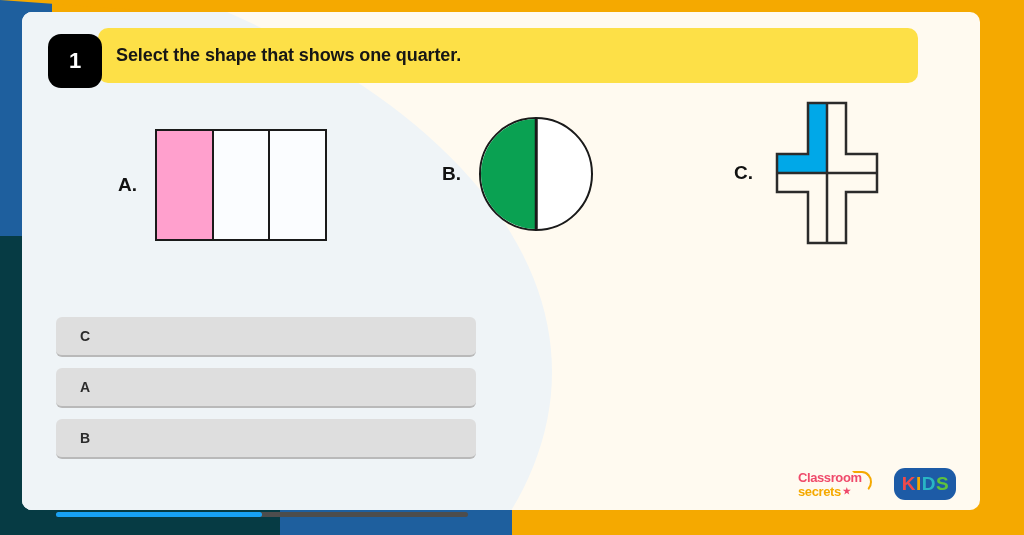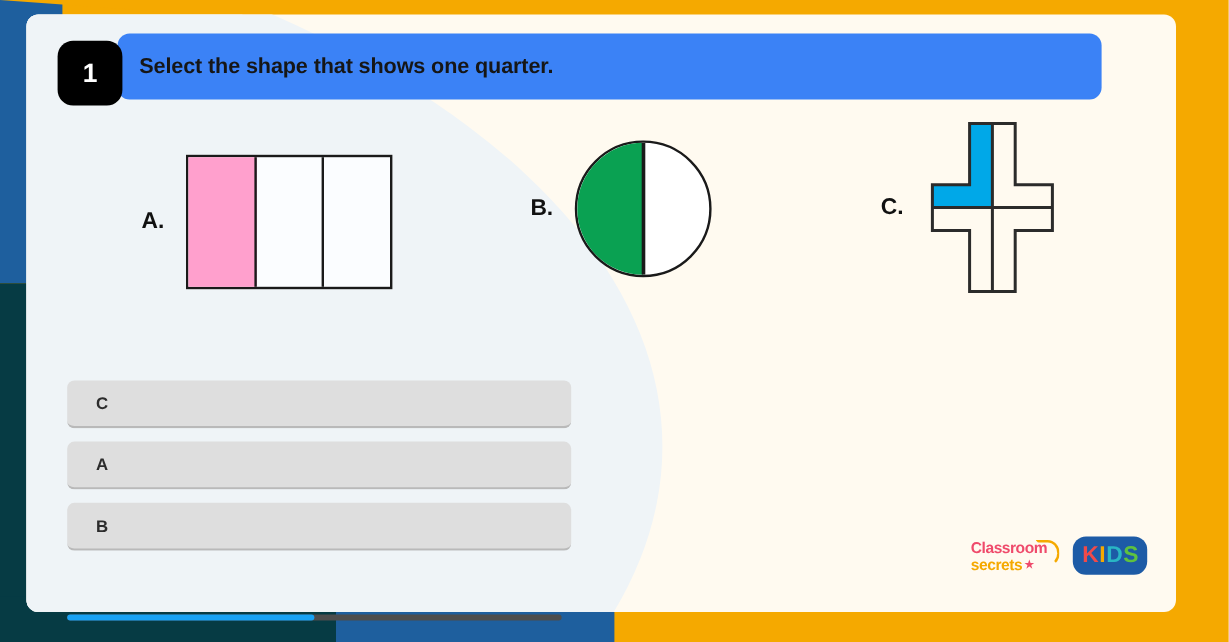--- a/index.html
+++ b/index.html
@@ -90,21 +90,21 @@
     border-radius:13px;
     color:#fff;
     font-size:22px; font-weight:bold;
     display:flex; align-items:center; justify-content:center;
     z-index:6;
   }
   .q-banner {
     position:absolute;
     left:76px; top:16px;
     width:820px; height:55px;
-    background:#3b82f6;
+    background:#fde047;
     border-radius:10px;
     display:flex; align-items:center;
     padding-left:18px;
     z-index:5;
   }
   .q-text {
     font-size:18px; font-weight:bold;
     color:#161616;
     letter-spacing:-0.1px;
   }
@@ -187,22 +187,22 @@
     display:flex; align-items:center;
     padding-left:24px;
     font-size:14px; font-weight:bold;
     color:#2c2c2c;
     cursor:pointer;
   }
 
   
   .logos {
     position:absolute;
-    right:24px; bottom:31px;
-    display:flex; align-items:center; gap:13px;
+    right:24px; bottom:10px;
+    display:flex; align-items:center; gap:24px;
     z-index:6;
   }
   .cs-logo {
     position:relative;
     width:72px; height:30px;
     display:flex; flex-direction:column;
     justify-content:center;
     line-height:1;
   }
   .cs-line1 {

